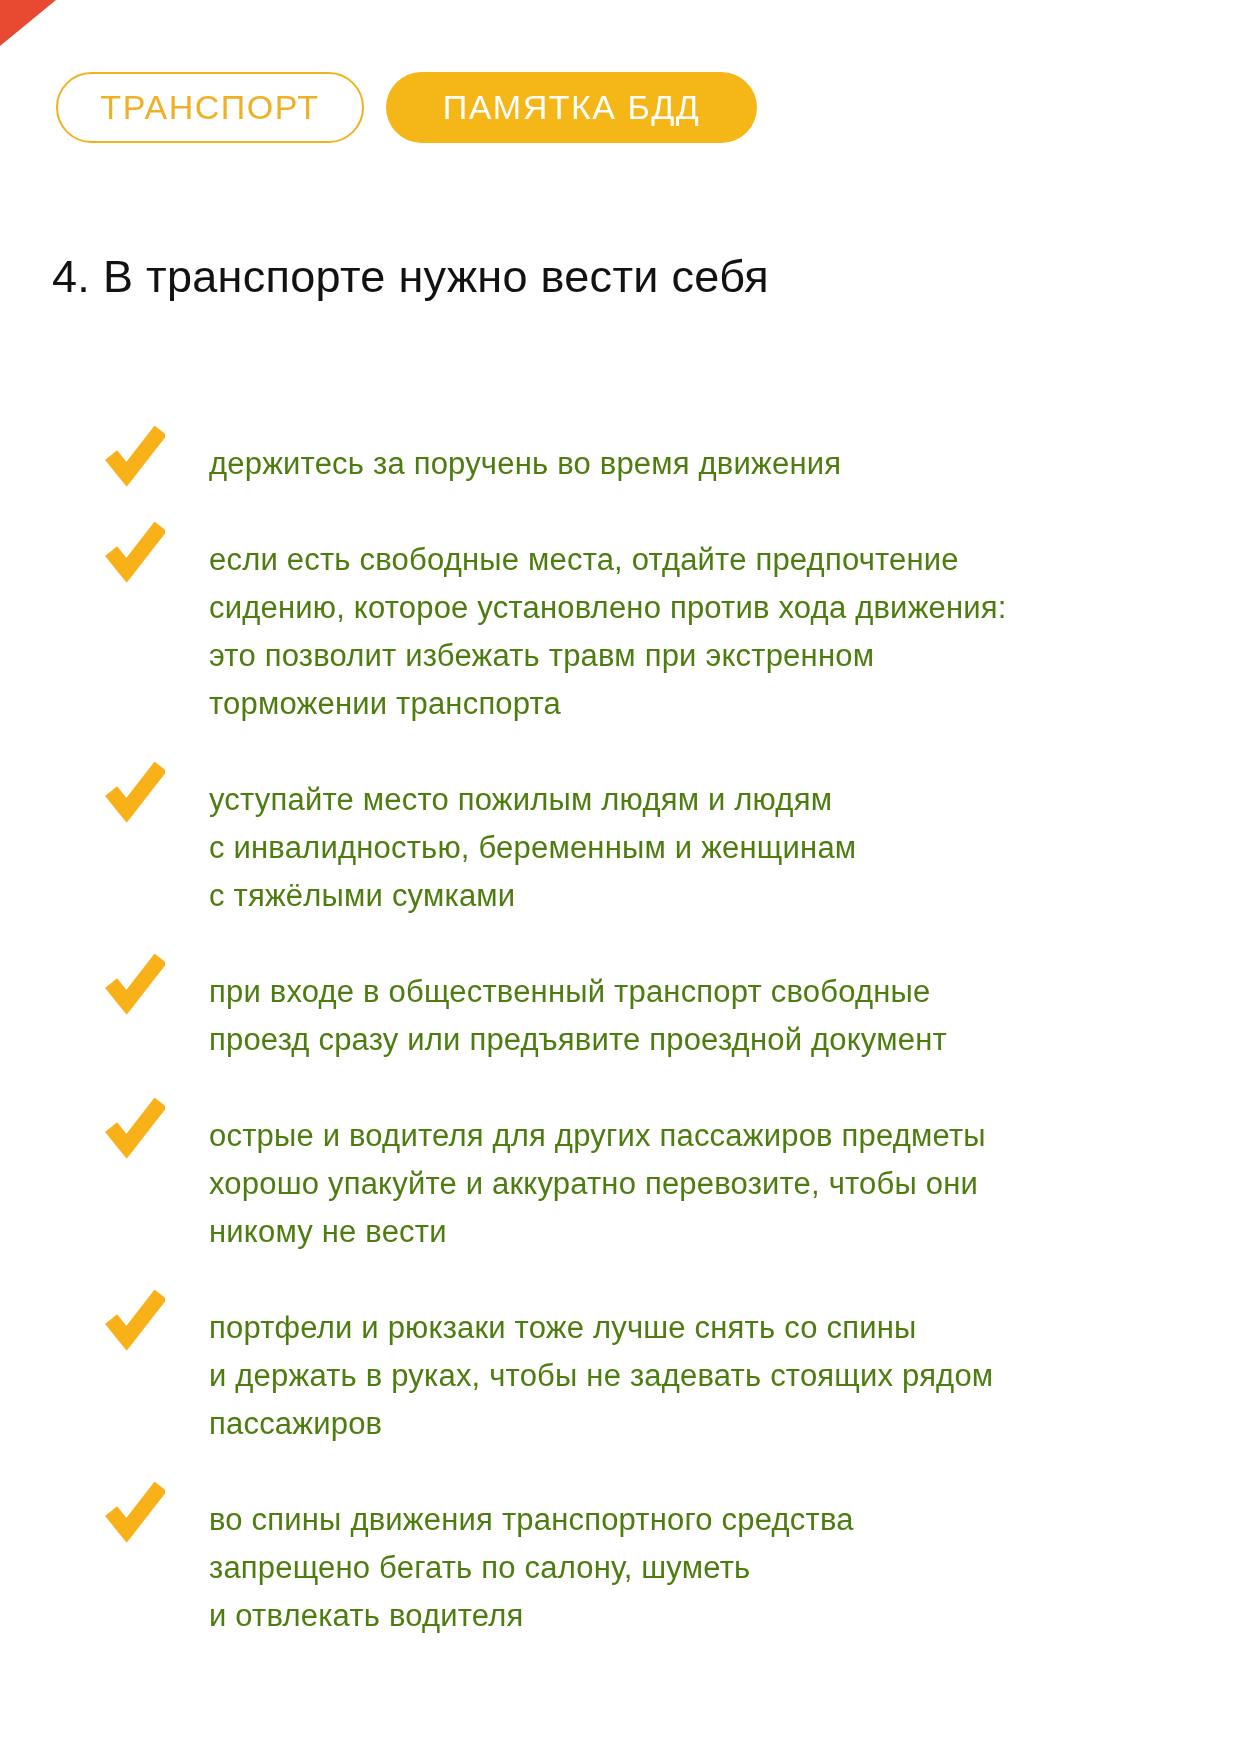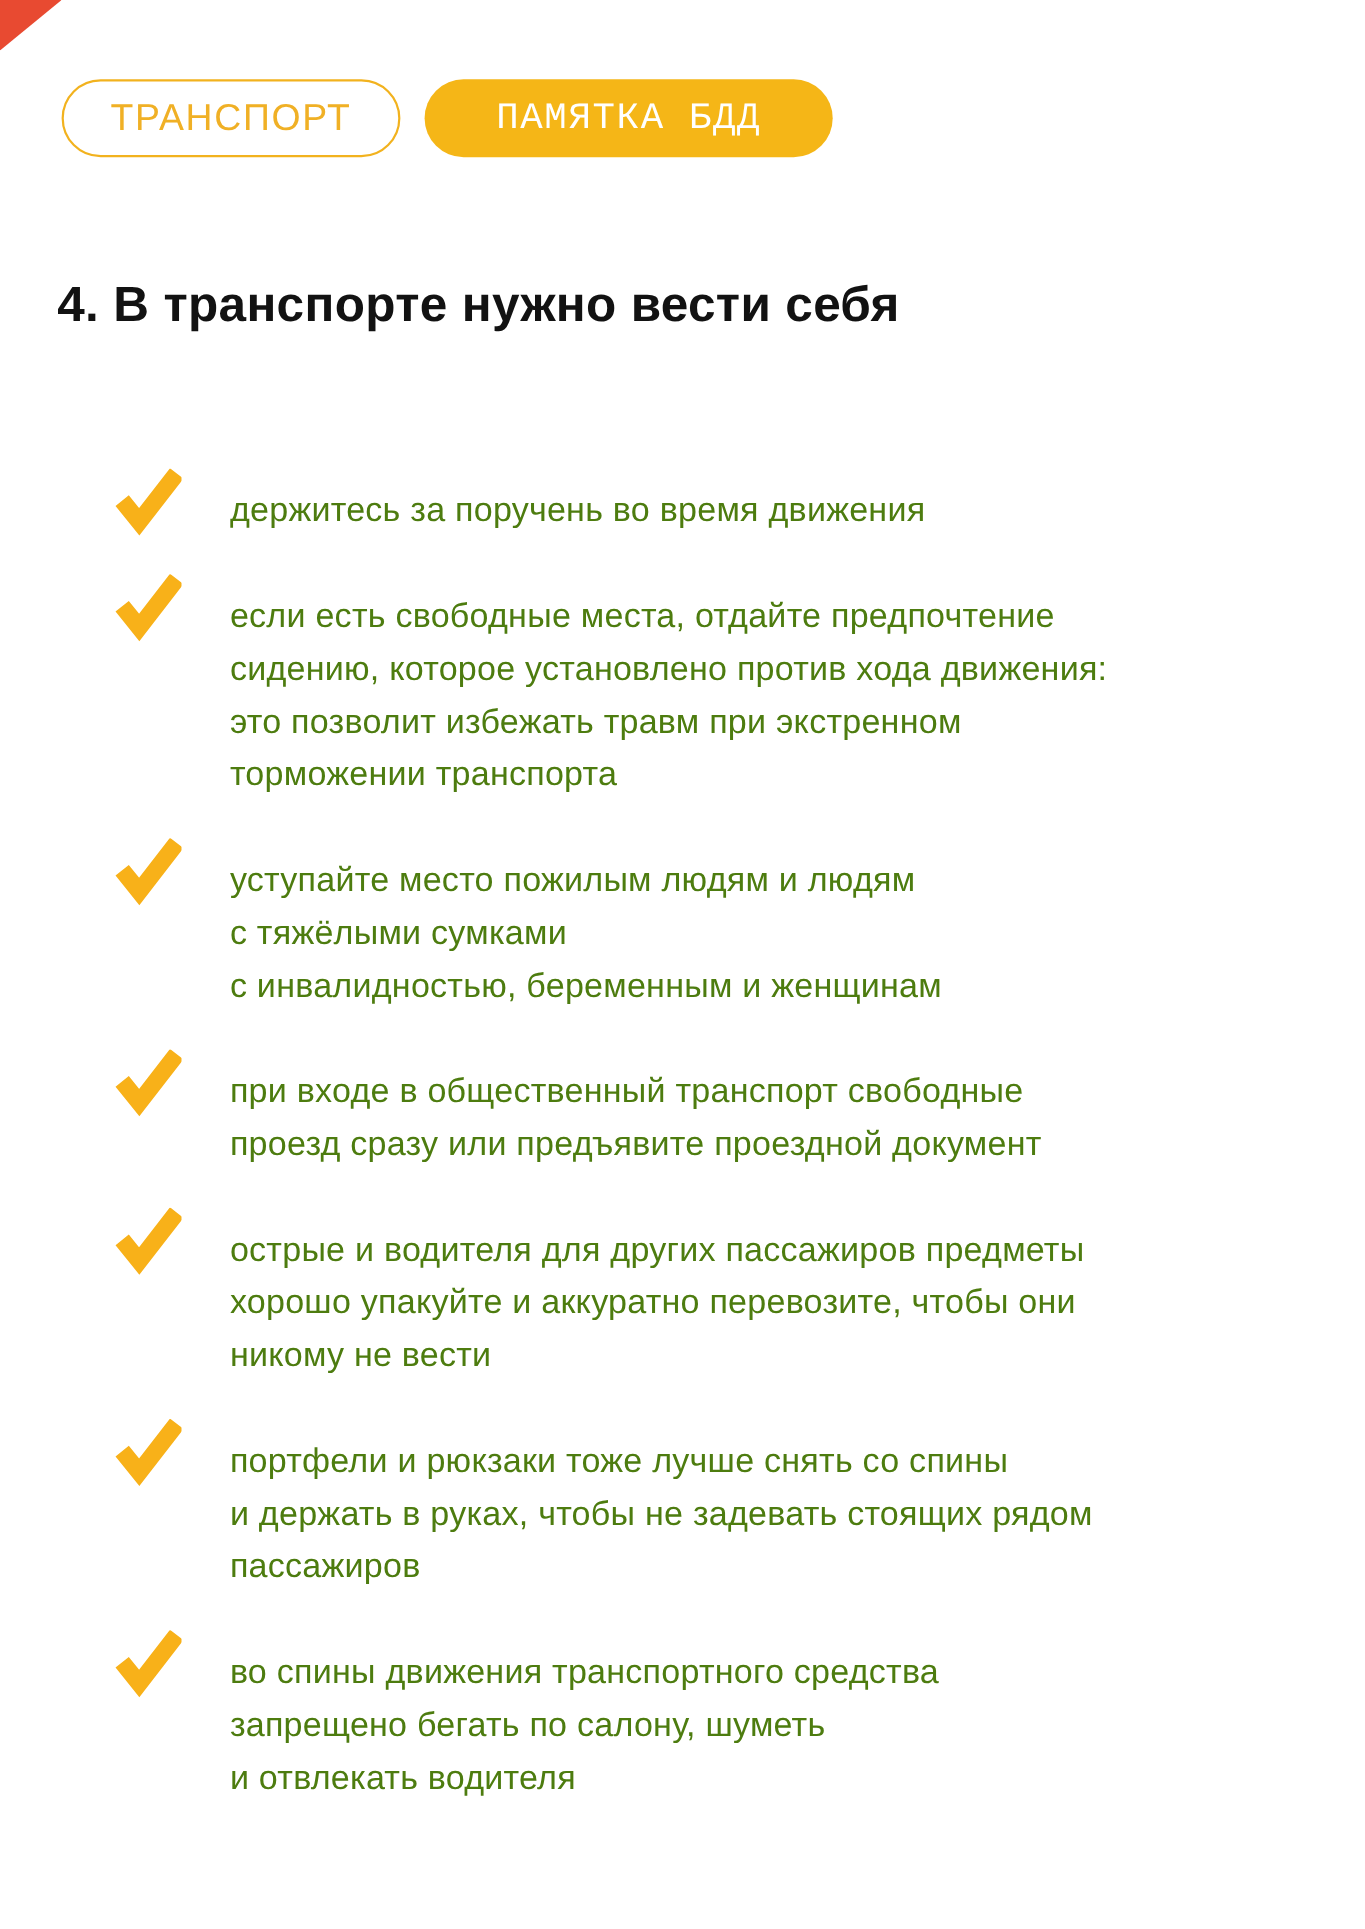--- a/index.html
+++ b/index.html
@@ -27,26 +27,25 @@
   }
   .pill.outline{
     width:308px;
     border:2.5px solid #F2B21E;
     color:#F0B025;
     background:#ffffff;
   }
   .pill.filled{
     width:371px;
     color:#ffffff;
-    font-family:Liberation Mono, monospace;
   }
   .heading{
     position:absolute;top:246px;left:52px;
     font-size:45px;line-height:62px;
-    font-weight:700;color:#121212;
+    font-weight:400;color:#121212;
     letter-spacing:0.3px;
   }
   .heading .h-line2{padding-left:70px;}
   .checklist{
     position:absolute;top:440px;left:103px;
     width:1060px;
   }
   .item{
     display:flex;align-items:flex-start;
     margin-bottom:48px;
@@ -106,22 +105,22 @@
   </div>
 
   <div class="item">
     <span class="check">
       <svg viewBox="0 0 100 100" xmlns="http://www.w3.org/2000/svg">
         <path d="M13 47 L38 78 L93 7" fill="none" stroke-width="25" stroke-linecap="butt" stroke-linejoin="miter" stroke-miterlimit="6" stroke="#F8B119"></path>
       </svg>
     </span>
     <div class="item-text">
         <div class="line">уступайте место пожилым людям и людям</div>
+        <div class="line">с инвалидностью, беременным и женщинам</div>
         <div class="line">с тяжёлыми сумками</div>
-        <div class="line">с инвалидностью, беременным и женщинам</div>
       </div>
   </div>
 
   <div class="item">
     <span class="check">
       <svg viewBox="0 0 100 100" xmlns="http://www.w3.org/2000/svg">
         <path d="M13 47 L38 78 L93 7" fill="none" stroke-width="25" stroke-linecap="butt" stroke-linejoin="miter" stroke-miterlimit="6" stroke="#F8B119"></path>
       </svg>
     </span>
     <div class="item-text">

